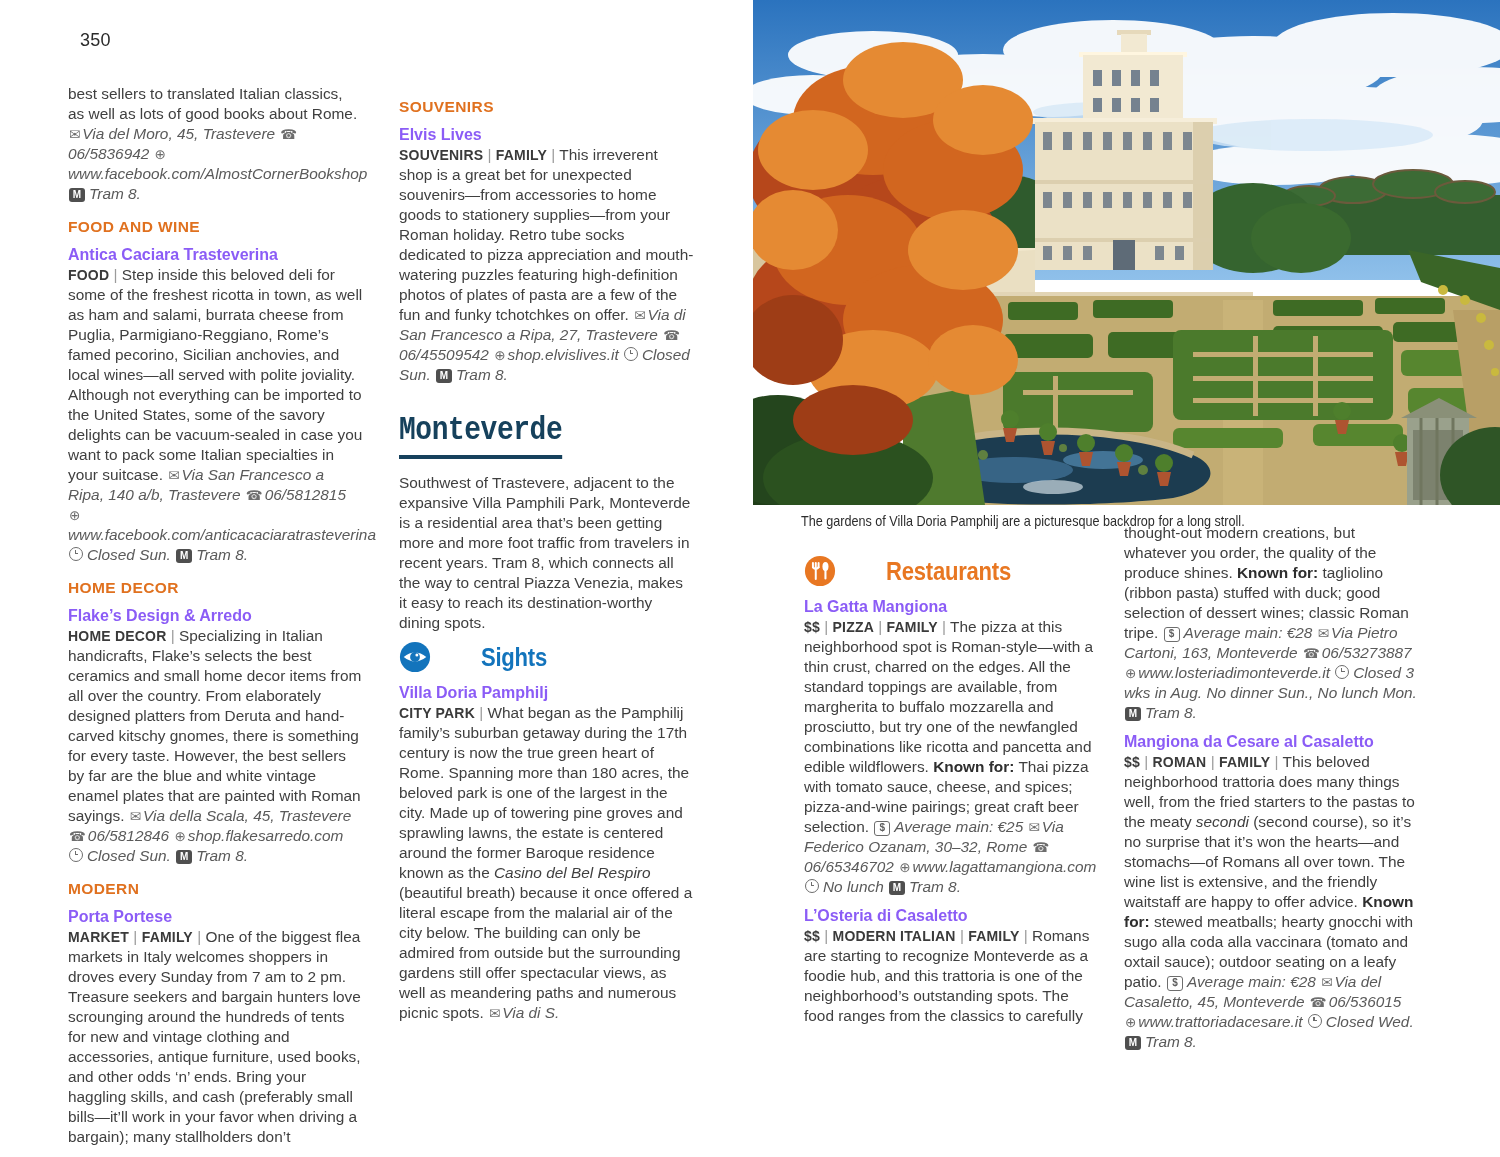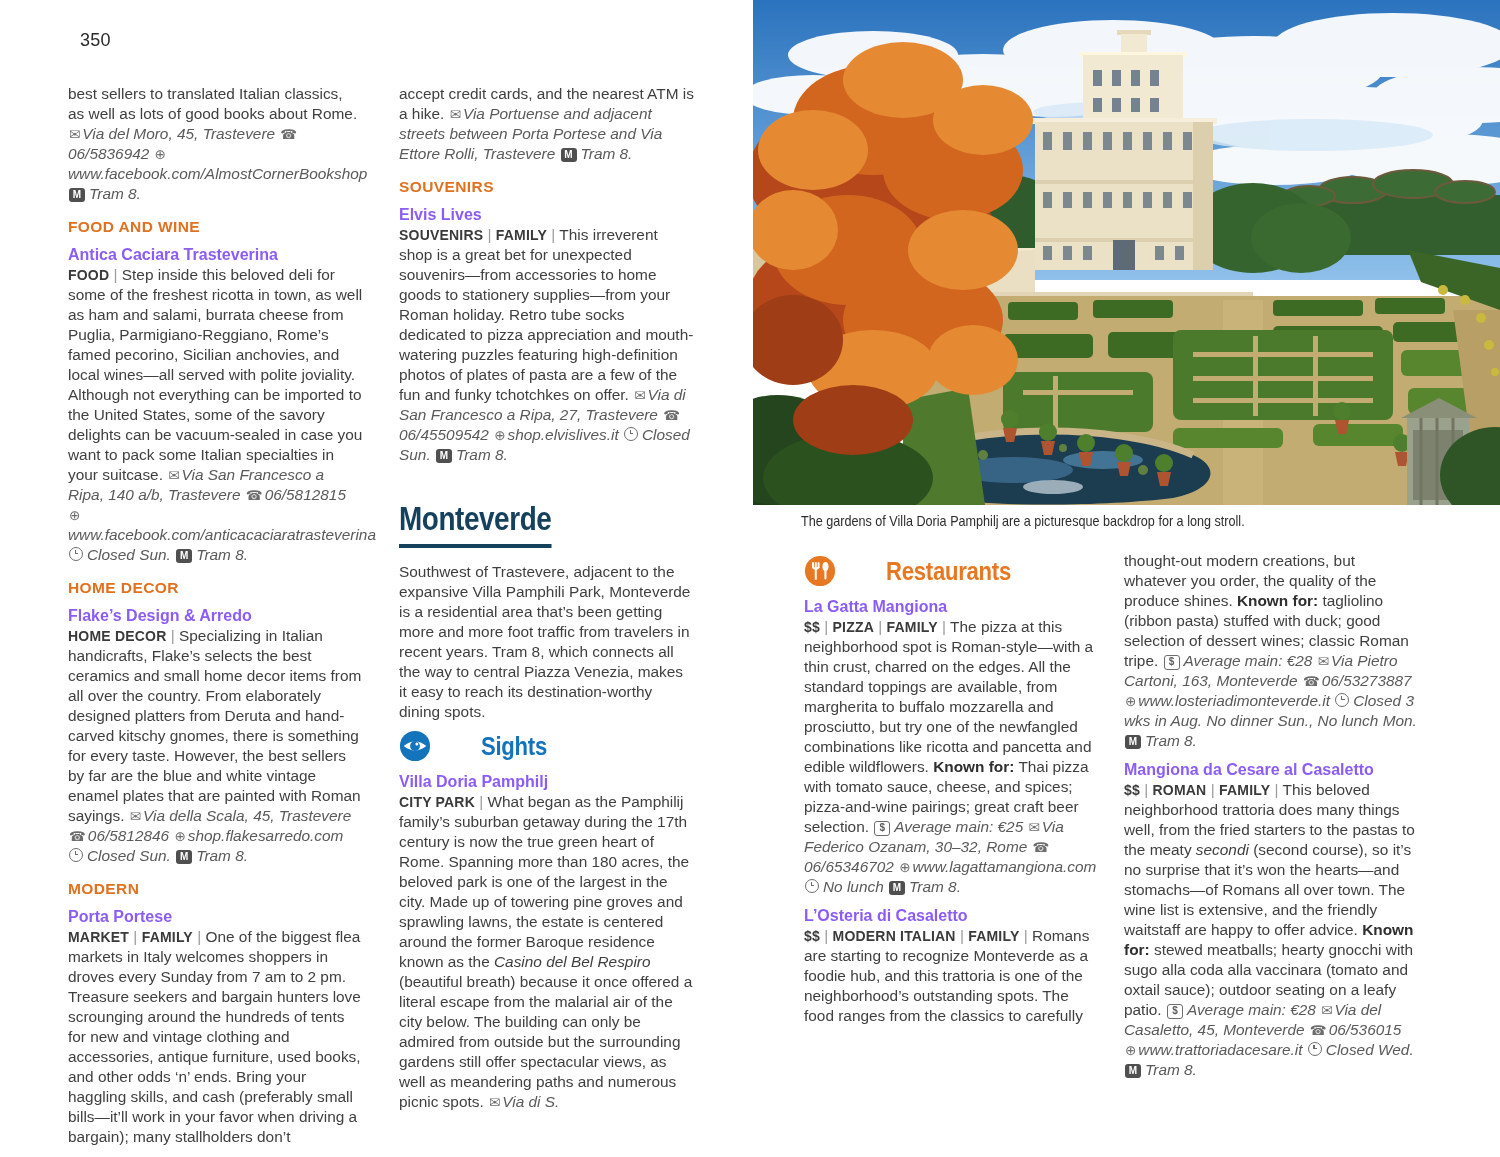--- a/index.html
+++ b/index.html
@@ -10,26 +10,26 @@
 
   .photo{position:absolute;left:753px;top:0;width:747px;height:505px;overflow:hidden;}
   .photo svg{display:block;}
   .caption{position:absolute;left:801px;top:513px;width:720px;font-size:14.5px;color:#2d2d2d;
            transform:scaleX(.87);transform-origin:0 0;white-space:nowrap;}
 
   .col{position:absolute;width:295px;color:#3f3f3f;}
   #col1{left:68px;top:84px;}
   #col2{left:399px;top:84px;}
   #col3{left:804px;top:547px;}
-  #col4{left:1124px;top:551px;}
+  #col4{left:1124px;top:523px;}
 
   .body{margin:0;font-size:15.4px;line-height:20px;color:#3f3f3f;}
   .cat{margin:14px 0 2px;font-size:15.5px;font-weight:bold;color:#e0711f;letter-spacing:.4px;}
   .name{margin:9px 0 0;font-size:16px;font-weight:bold;color:#8b5cf6;line-height:20px;}
-  .area-wrap{margin:34px 0 14px;}
+  .area-wrap{margin:26px 0 14px;font-family:Liberation Mono, monospace;}
   .area{display:inline-block;font-size:34px;font-weight:bold;color:#16415c;letter-spacing:-.5px;
         padding-bottom:6px;border-bottom:4px solid #16415c;transform:scaleX(.82);transform-origin:0 50%;}
   .icontitle{margin:8px 0 10px;display:flex;align-items:center;gap:41px;}
   .badge{width:32px;height:32px;flex:0 0 32px;margin-right:9px;}
   .badge svg{display:block;width:32px;height:32px;}
   .ttl{font-size:26px;font-weight:bold;letter-spacing:-.3px;display:inline-block;
        transform:scaleX(.85);transform-origin:0 50%;}
 
   .sg-i{font-style:italic;color:#5a5a5a;}
   .sg-em{font-style:italic;}
@@ -277,21 +277,20 @@
       <div class="name">Antica Caciara Trasteverina</div>
       <p class="body"><span class="sg-l">FOOD</span><span class="sg-sep"> | </span><span class="sg-t">Step inside this beloved deli for some of the freshest ricotta in town, as well as ham and salami, burrata cheese from Puglia, Parmigiano-Reggiano, Rome’s famed pecorino, Sicilian anchovies, and local wines—all served with polite joviality. Although not everything can be imported to the United States, some of the savory delights can be vacuum-sealed in case you want to pack some Italian specialties in your suitcase. </span><span class="ii ii-g">✉</span><span class="sg-i">Via San Francesco a Ripa, 140 a/b, Trastevere </span><span class="ii ii-g">☎</span><span class="sg-i">06/5812815 </span><span class="ii ii-g">⊕</span><span class="sg-i">www.facebook.com/anticacaciaratrasteverina </span><span class="ii ii-clock"></span><span class="sg-i">Closed Sun. </span><span class="ii ii-metro">M</span><span class="sg-i">Tram 8.</span></p>
       <div class="cat">HOME DECOR</div>
       <div class="name">Flake’s Design &amp; Arredo</div>
       <p class="body"><span class="sg-l">HOME DECOR</span><span class="sg-sep"> | </span><span class="sg-t">Specializing in Italian handicrafts, Flake’s selects the best ceramics and small home decor items from all over the country. From elaborately designed platters from Deruta and hand-carved kitschy gnomes, there is something for every taste. However, the best sellers by far are the blue and white vintage enamel plates that are painted with Roman sayings. </span><span class="ii ii-g">✉</span><span class="sg-i">Via della Scala, 45, Trastevere </span><span class="ii ii-g">☎</span><span class="sg-i">06/5812846 </span><span class="ii ii-g">⊕</span><span class="sg-i">shop.flakesarredo.com </span><span class="ii ii-clock"></span><span class="sg-i">Closed Sun. </span><span class="ii ii-metro">M</span><span class="sg-i">Tram 8.</span></p>
       <div class="cat">MODERN</div>
       <div class="name">Porta Portese</div>
       <p class="body"><span class="sg-l">MARKET</span><span class="sg-sep"> | </span><span class="sg-l">FAMILY</span><span class="sg-sep"> | </span><span class="sg-t">One of the biggest flea markets in Italy welcomes shoppers in droves every Sunday from 7 am to 2 pm. Treasure seekers and bargain hunters love scrounging around the hundreds of tents for new and vintage clothing and accessories, antique furniture, used books, and other odds ‘n’ ends. Bring your haggling skills, and cash (preferably small bills—it’ll work in your favor when driving a bargain); many stallholders don’t</span></p>
     </div>
   <div class="col" id="col2">
-      <p class="body"><span class="sg-t">accept credit cards, and the nearest ATM is a hike. </span><span class="ii ii-g">✉</span><span class="sg-i">Via Portuense and adjacent streets between Porta Portese and Via Ettore Rolli, Trastevere </span><span class="ii ii-metro">M</span><span class="sg-i">Tram 8.</span></p>
       <div class="cat">SOUVENIRS</div>
       <div class="name">Elvis Lives</div>
       <p class="body"><span class="sg-l">SOUVENIRS</span><span class="sg-sep"> | </span><span class="sg-l">FAMILY</span><span class="sg-sep"> | </span><span class="sg-t">This irreverent shop is a great bet for unexpected souvenirs—from accessories to home goods to stationery supplies—from your Roman holiday. Retro tube socks dedicated to pizza appreciation and mouth-watering puzzles featuring high-definition photos of plates of pasta are a few of the fun and funky tchotchkes on offer. </span><span class="ii ii-g">✉</span><span class="sg-i">Via di San Francesco a Ripa, 27, Trastevere </span><span class="ii ii-g">☎</span><span class="sg-i">06/45509542 </span><span class="ii ii-g">⊕</span><span class="sg-i">shop.elvislives.it </span><span class="ii ii-clock"></span><span class="sg-i">Closed Sun. </span><span class="ii ii-metro">M</span><span class="sg-i">Tram 8.</span></p>
       <div class="area-wrap"><span class="area">Monteverde</span></div>
       <p class="body"><span class="sg-t">Southwest of Trastevere, adjacent to the expansive Villa Pamphili Park, Monteverde is a residential area that’s been getting more and more foot traffic from travelers in recent years. Tram 8, which connects all the way to central Piazza Venezia, makes it easy to reach its destination-worthy dining spots.</span></p>
       <div class="icontitle">
         <span class="badge">
           <svg viewBox="0 0 34 34">
             <circle cx="17" cy="17" r="16" fill="#1374bc"></circle>
             <path d="M5 17 Q17 7.5 29 17 Q17 26.5 5 17 Z" fill="#fff"></path>

